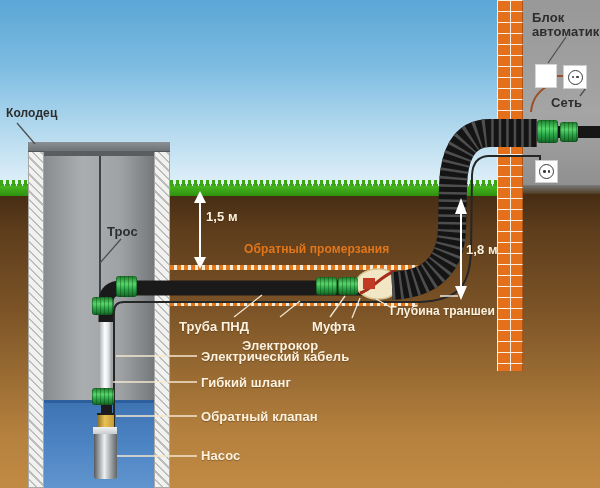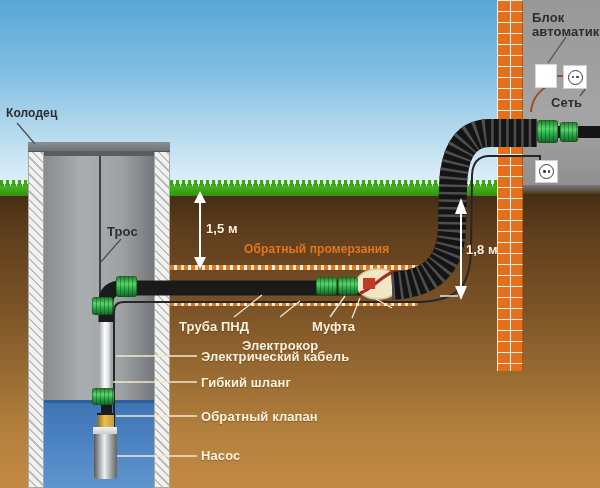--- a/index.html
+++ b/index.html
@@ -184,22 +184,23 @@
       <span class="dot"></span>
     </span>
   </div>
 
   <div class="lbl dark" style="left:6px;top:106px;font-size:12px">Колодец</div>
   <div class="lbl dark" style="left:107px;top:224px">Трос</div>
   <div class="lbl dark" style="left:532px;top:11px;line-height:14px">Блок
 автоматики</div>
   <div class="lbl dark" style="left:551px;top:95px">Сеть</div>
   <div class="lbl orange" style="left:244px;top:242px;font-size:12px">Обратный промерзания</div>
-  <div class="lbl" style="left:206px;top:221px">1,5 м</div>
+  <div class="lbl" style="left:206px;top:209px">1,5 м</div>
   <div class="lbl" style="left:466px;top:242px">1,8 м</div>
+  <div class="lbl" style="left:390px;top:304px;font-size:12px">Глубина траншеи</div>
   <div class="lbl" style="left:179px;top:319px">Труба ПНД</div>
   <div class="lbl" style="left:242px;top:338px">Электрокор</div>
   <div class="lbl" style="left:312px;top:319px">Муфта</div>
   <div class="lbl" style="left:201px;top:349px">Электрический кабель</div>
   <div class="lbl" style="left:201px;top:409px">Обратный клапан</div>
   <div class="lbl" style="left:201px;top:375px">Гибкий шланг</div>
   <div class="lbl" style="left:201px;top:448px">Насос</div>
 
 </div>
 

